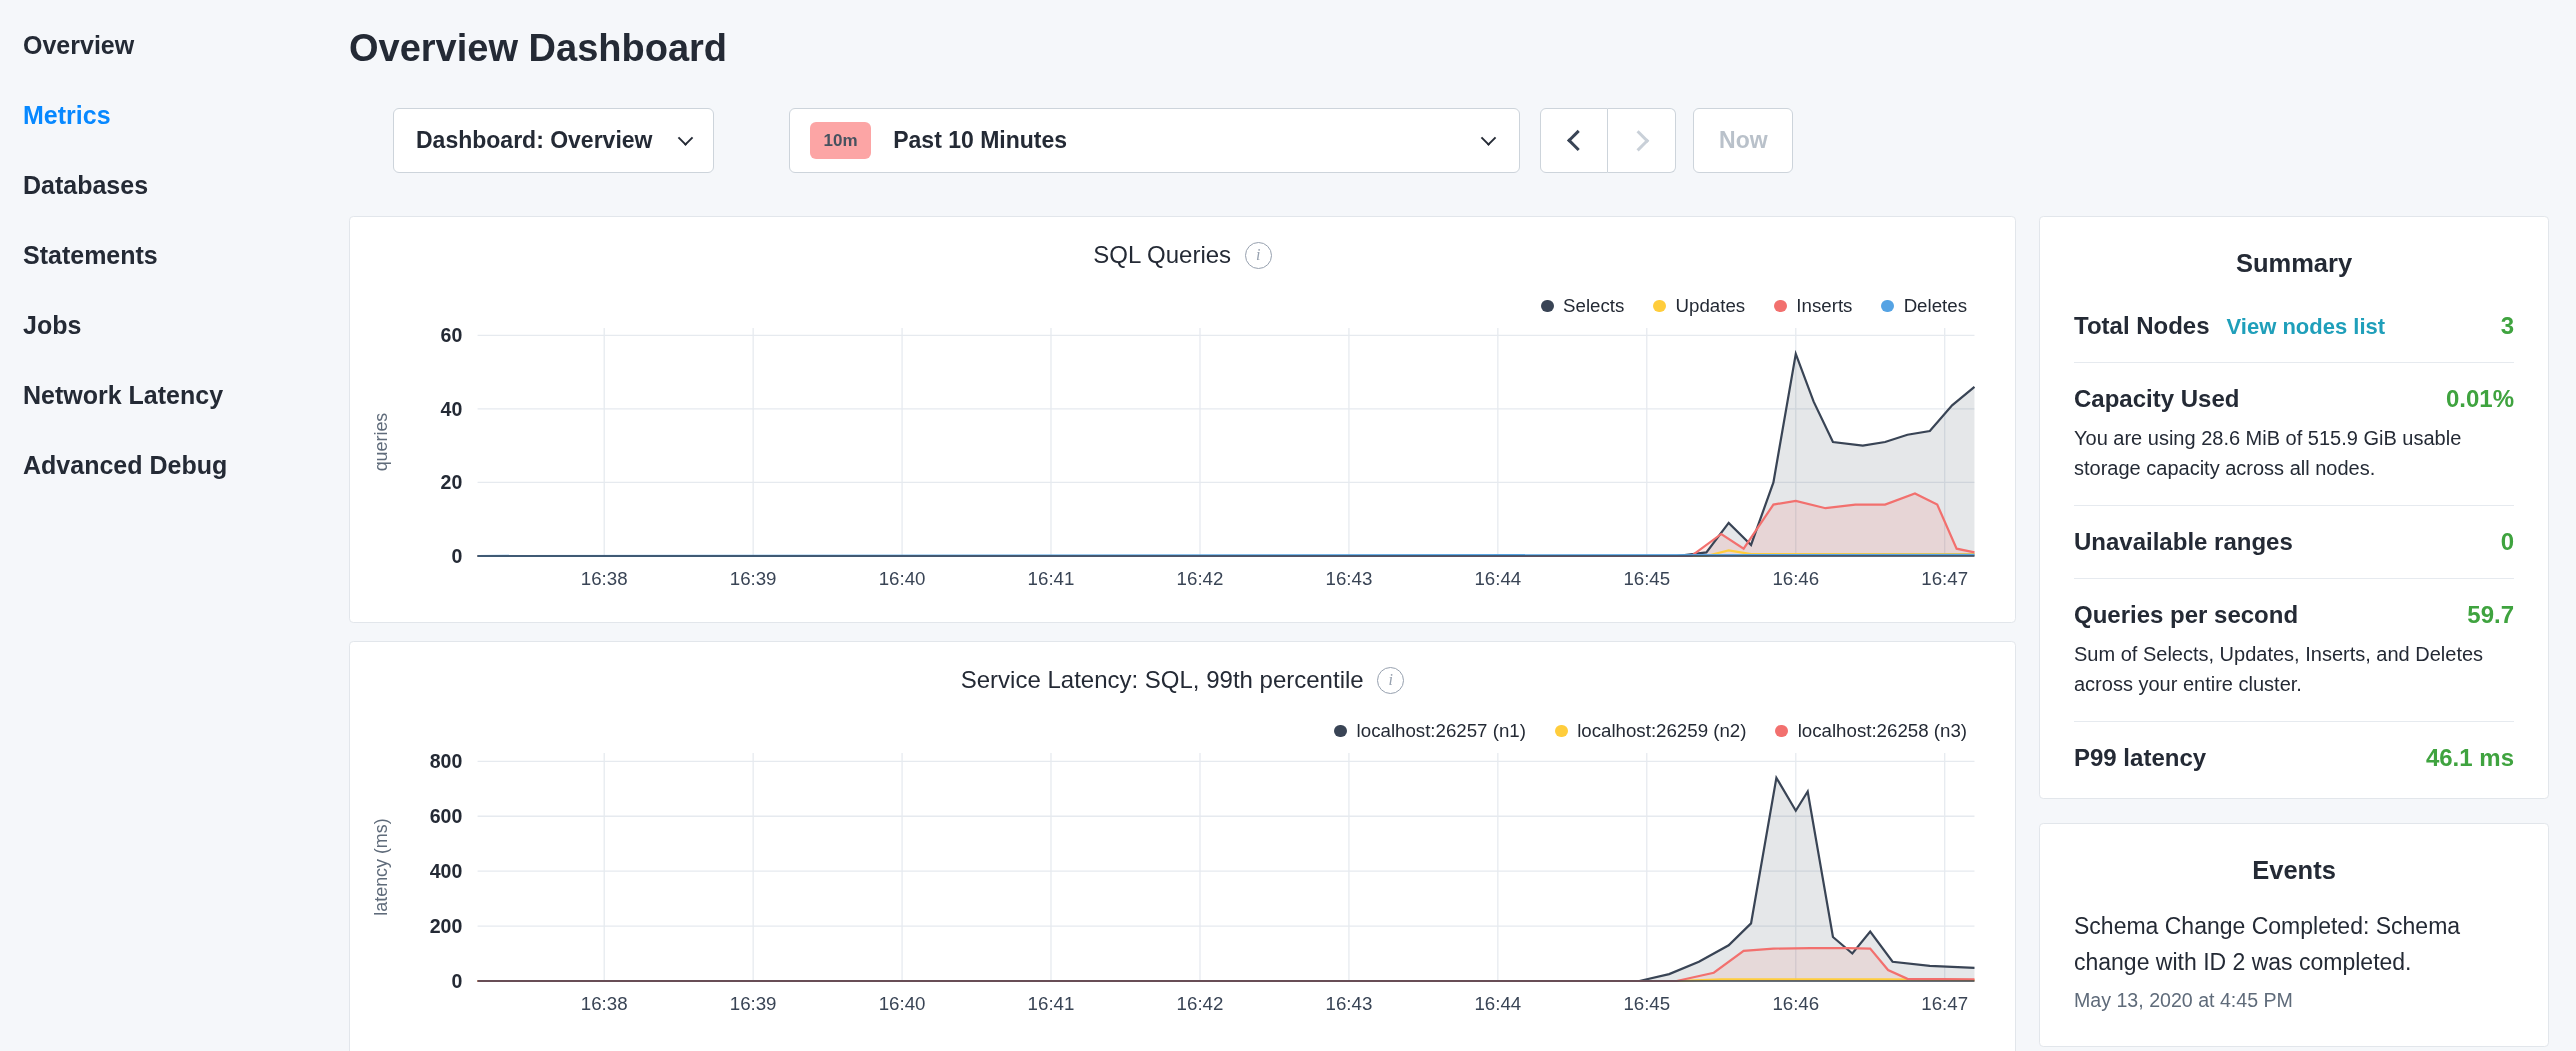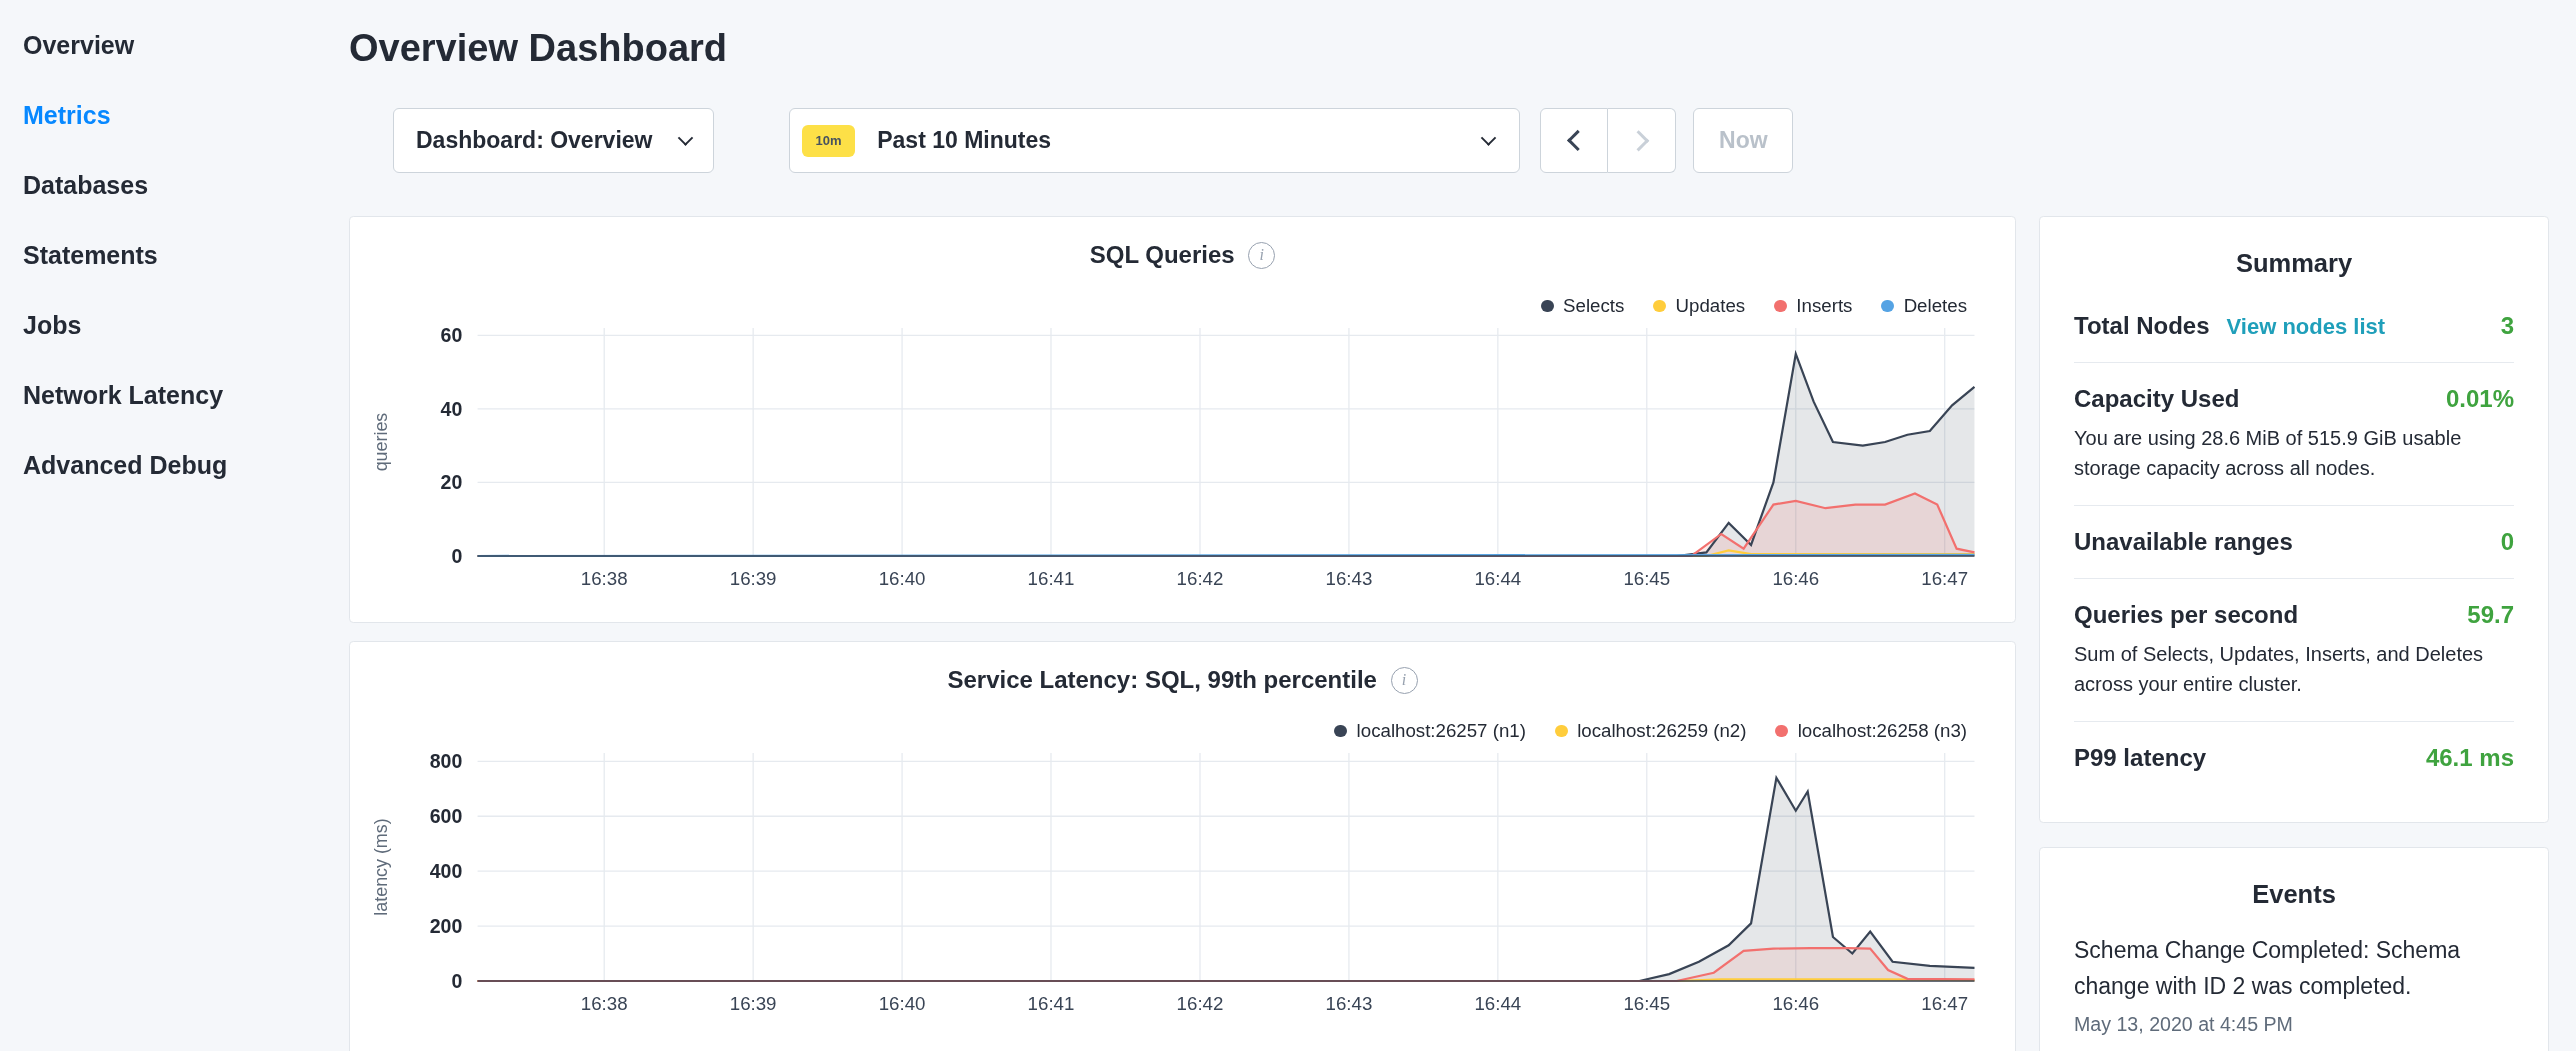--- a/index.html
+++ b/index.html
@@ -20,57 +20,57 @@
 
   .controls { position:absolute; left:349px; top:108px; height:65px; display:flex; align-items:stretch; }
   .btn { background:#fff; border:0.9px solid #cdd4db; border-radius:6px; display:flex;
          align-items:center; font-size:23px; font-weight:600; color:#242a35; cursor:pointer; }
   .dd { justify-content:space-between; padding:0 22px; }
   .dd-chev { width:11px; height:11px; border-right:2.6px solid #242a35; border-bottom:2.6px solid #242a35;
              transform:rotate(45deg) translate(-1.7px,-1.7px); margin-left:20.4px; flex:none; }
   .graph-dd { width:248px; }
   .dash-dd  { width:321px; margin-left:44px; }
   .time-dd  { width:731px; margin-left:75px; padding:0 25.5px 0 12px; justify-content:flex-start; }
-  .time-badge { background:#fde047; color:#47525f; font-size:13px; font-weight:700;
-                border-radius:6px; padding:8.5px 13.6px; }
+  .time-badge { background:#fca5a5; color:#47525f; font-size:17px; font-weight:700;
+                border-radius:6px; padding:8.5px 13.6px;margin-left:8px; }
   .time-label { margin-left:22px; }
   .time-dd .dd-chev { margin-left:auto; }
   .arrow-group { display:flex; margin-left:20.4px; }
   .arrow-btn { width:68px; justify-content:center; }
   .arrow-btn.prev { border-radius:6px 0 0 6px; }
   .arrow-btn.next { border-radius:0 6px 6px 0; border-left:none; }
   .chev-l { width:15.3px; height:15.3px; border-left:3.4px solid #394455; border-bottom:3.4px solid #394455;
             transform:rotate(45deg); margin-left:6.8px; }
   .chev-r { width:15.3px; height:15.3px; border-left:3.4px solid #c9d0d8; border-bottom:3.4px solid #c9d0d8;
             transform:rotate(-135deg); margin-right:6.8px; }
   .now-btn { width:100px; margin-left:17px; justify-content:center; color:#b9c1ca; }
 
   
   .chart-card { position:absolute; left:349px; width:1667px; }
   .chart-card.c1 { top:216px; height:407px; }
   .chart-card.c2 { top:641px; height:425px; }
   .chart-title-row { position:absolute; top:24px; left:0; right:0; display:flex;
                      justify-content:center; align-items:center; gap:13.6px; }
-  .chart-title { font-size:24px; font-weight:700; }
+  .chart-title { font-size:24px; font-weight:400; }
   .info-icon { width:27px; height:27px; border:1.7px solid #97a1af; border-radius:50%;
                color:#97a1af; display:flex; align-items:center; justify-content:center;
                font-size:16px; font-style:italic; font-family:"Liberation Serif",serif; cursor:pointer; }
   .chart-legend { position:absolute; top:78px; right:48px; display:flex; gap:29px; align-items:center; }
   .leg-item { display:flex; align-items:center; gap:9.4px; font-size:18.7px; color:#242a35; cursor:pointer; }
   .leg-dot { width:12.8px; height:12.8px; border-radius:50%; flex:none; }
   .chart-card svg { position:absolute; left:0; top:99px; }
   .grid  { stroke:#e6eaef; stroke-width:1.5; }
   .ytick { font-size:23px; font-weight:700; fill:#242a35; font-family:"Liberation Sans",sans-serif; }
   .xtick { font-size:22px; font-weight:400; fill:#394455; font-family:"Liberation Sans",sans-serif; }
   .ylab  { font-size:21px; font-weight:400; fill:#5f6b7a; font-family:"Liberation Sans",sans-serif; }
 
   
   .right-col { position:absolute; left:2039px; top:216px; width:510px; display:flex;
                flex-direction:column; gap:24px; }
-  .sum-card { padding:0 34px 28px 34px; }
+  .sum-card { padding:0 34px 4px 34px; }
   .panel-title { text-align:center; font-size:25.5px; font-weight:700; padding:32px 0 12px; }
   .sum-row { padding:22px 0; }
   .sum-row.bordered { border-bottom:0.9px solid #e6eaef; }
   .sum-head { display:flex; align-items:baseline; }
   .sum-label { font-size:24px; font-weight:700; }
   .sum-link { font-size:22px; font-weight:600; color:#1f9fba; margin-left:17px;
               text-decoration:none; cursor:pointer; }
   .sum-value { margin-left:auto; font-size:24px; font-weight:700; color:#3fa33f; white-space:nowrap; }
   .sum-desc { font-size:20px; line-height:1.5; color:#242a35; margin-top:10.2px; }
 

